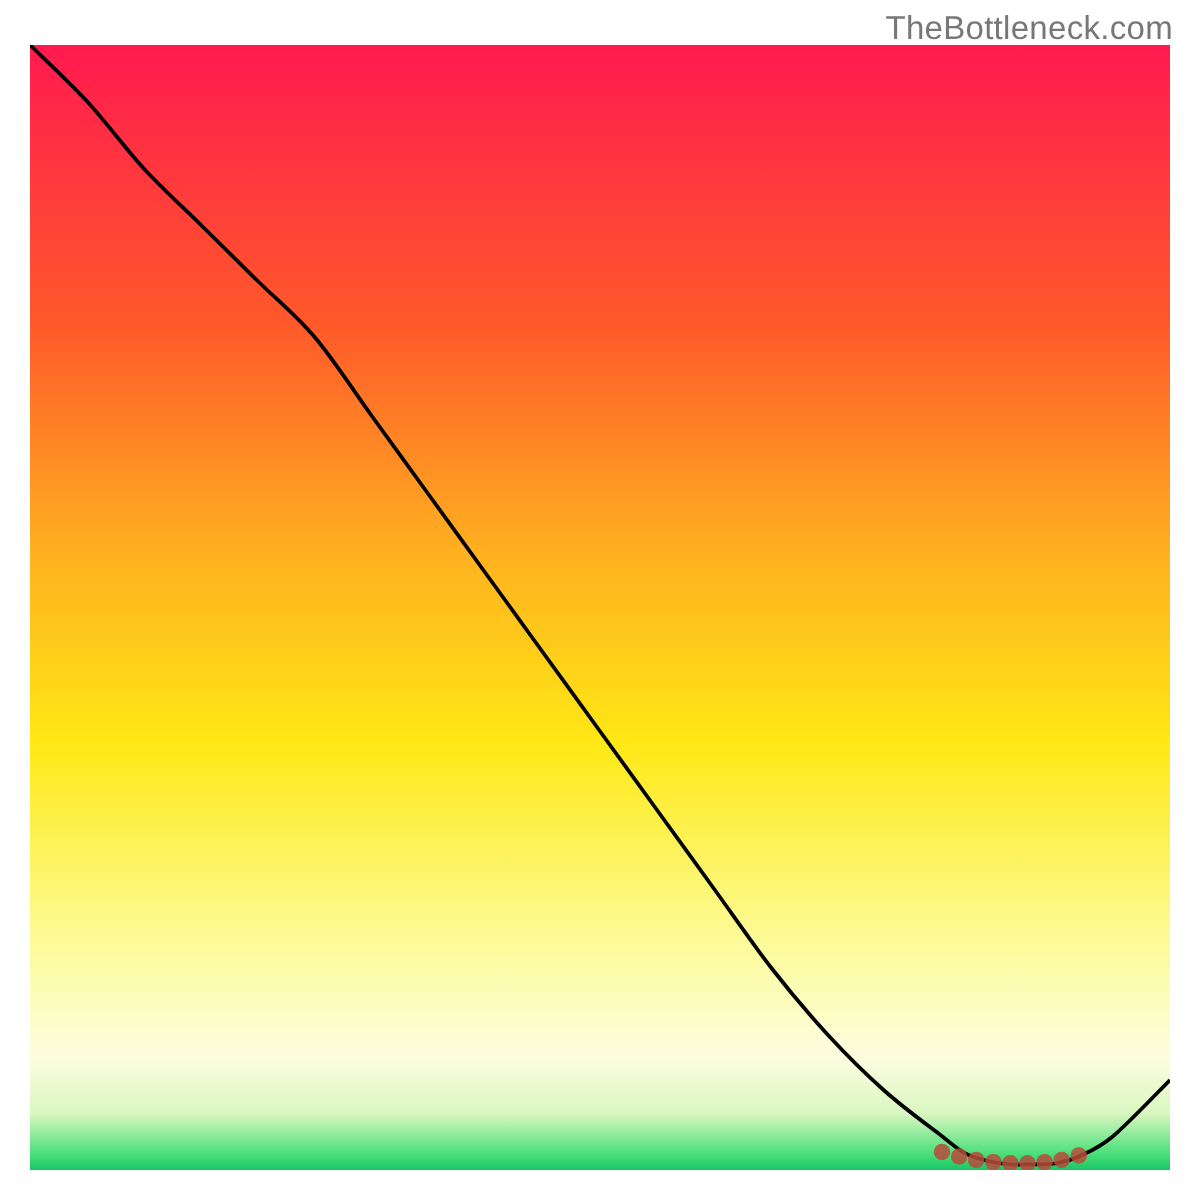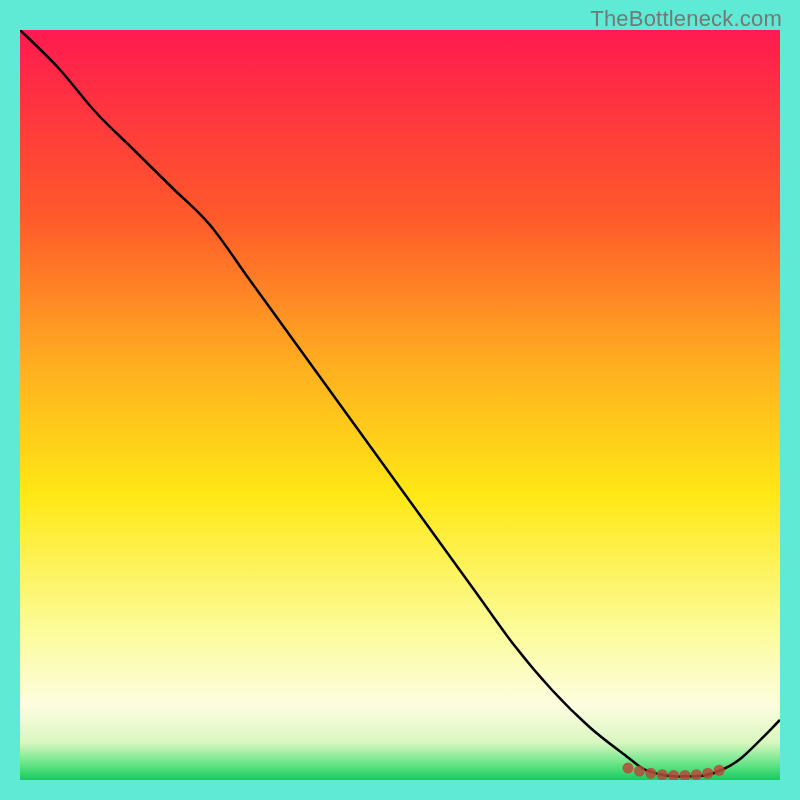--- a/index.html
+++ b/index.html
@@ -1,21 +1,21 @@
 <!DOCTYPE html>
 <html><head>
 <meta charset="utf-8">
 <style>
   * { margin: 0; padding: 0; box-sizing: border-box; }
   html, body { width: 800px; height: 800px; background: #000; overflow: hidden; }
   .container {
     position: relative;
     width: 800px;
     height: 800px;
-    background: #5eead4;
+    background: #ffffff;
   }
   .watermark {
     position: absolute;
     top: 6px;
     right: 18px;
     color: #777;
     font-family: Arial, sans-serif;
     font-size: 22px;
     letter-spacing: 0.2px;
     z-index: 10;

